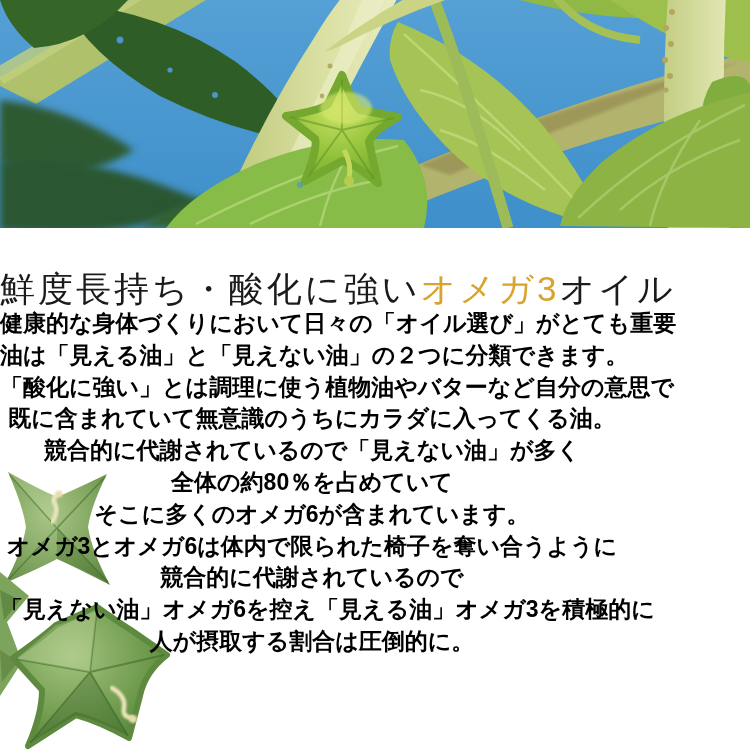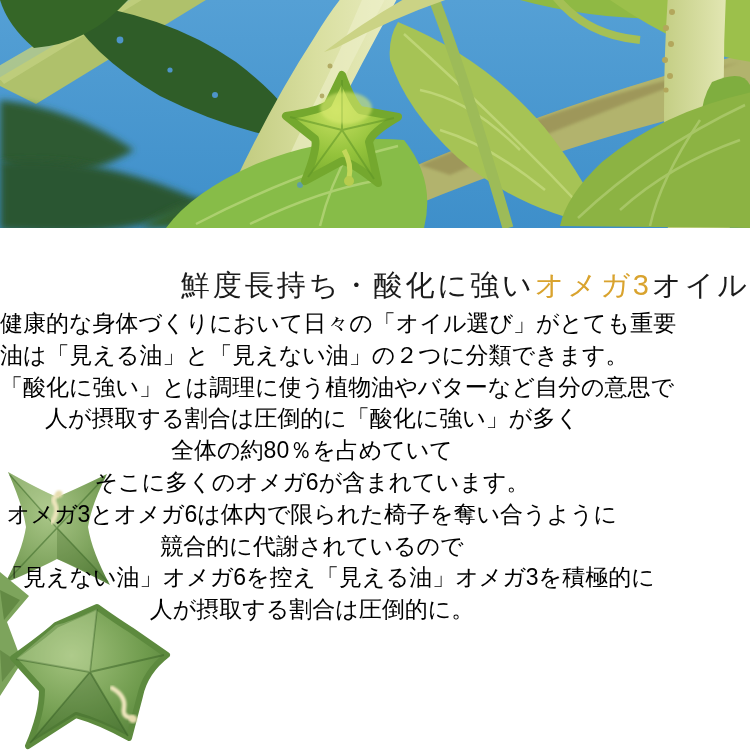--- a/index.html
+++ b/index.html
@@ -11,36 +11,36 @@
     font-family:"Liberation Sans", sans-serif;
   }
   .hero{
     position:absolute;top:0;left:0;
     width:750px;height:228px;
     line-height:0;
   }
   .title-row{
     position:absolute;top:238px;left:0;
     width:750px;height:56px;
-    text-align:right;
-    font-size:29px;
+    text-align:left;
+    font-size:35px;
     letter-spacing:3px;
     font-weight:500;
     color:#1b1b1b;
     line-height:56px;
     white-space:nowrap;
   }
   .title-row .hl{ color:#d9a32e; }
   .body-text{
     position:absolute;top:308px;left:0;
     width:624px;
     z-index:2;
     text-align:center;
     font-size:23px;
-    font-weight:400;
+    font-weight:700;
     color:#000000;
     line-height:31.8px;
     white-space:nowrap;
   }
   .side-fruits{
     position:absolute;top:450px;left:0;
     width:180px;height:300px;
     z-index:1;
     line-height:0;
   }
@@ -239,21 +239,22 @@
         <path d="M112,238 q14,8 12,20 q-2,9 8,10" stroke="#EDE5BC" stroke-width="4.5" fill="none" stroke-linecap="round" filter="url(#sf)"></path>
         <circle cx="133" cy="269" r="4" fill="#E6DCAE" filter="url(#sf)"></circle>
       </g>
     </svg>
   </div>
 
   <div class="body-text">
     <div>健康的な身体づくりにおいて日々の「オイル選び」がとても重要</div>
     <div>油は「見える油」と「見えない油」の２つに分類できます。</div>
     <div>「酸化に強い」とは調理に使う植物油やバターなど自分の意思で</div>
-    <div>人が摂取する割合は圧倒的に「酸化に強い」が多く</div>
+    <div>既に含まれていて無意識のうちにカラダに入ってくる油。</div>
+    <div>競合的に代謝されているので「見えない油」が多く</div>
     <div>全体の約80％を占めていて</div>
     <div>そこに多くのオメガ6が含まれています。</div>
     <div>オメガ3とオメガ6は体内で限られた椅子を奪い合うように</div>
     <div>競合的に代謝されているので</div>
     <div>「見えない油」オメガ6を控え「見える油」オメガ3を積極的に</div>
     <div>人が摂取する割合は圧倒的に。</div>
   </div>
 
 </div>
 

